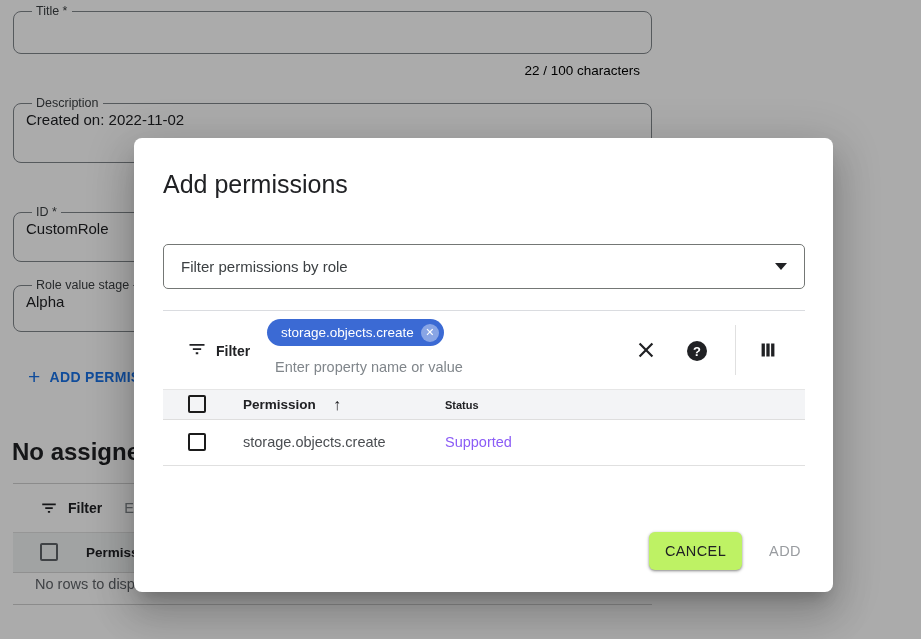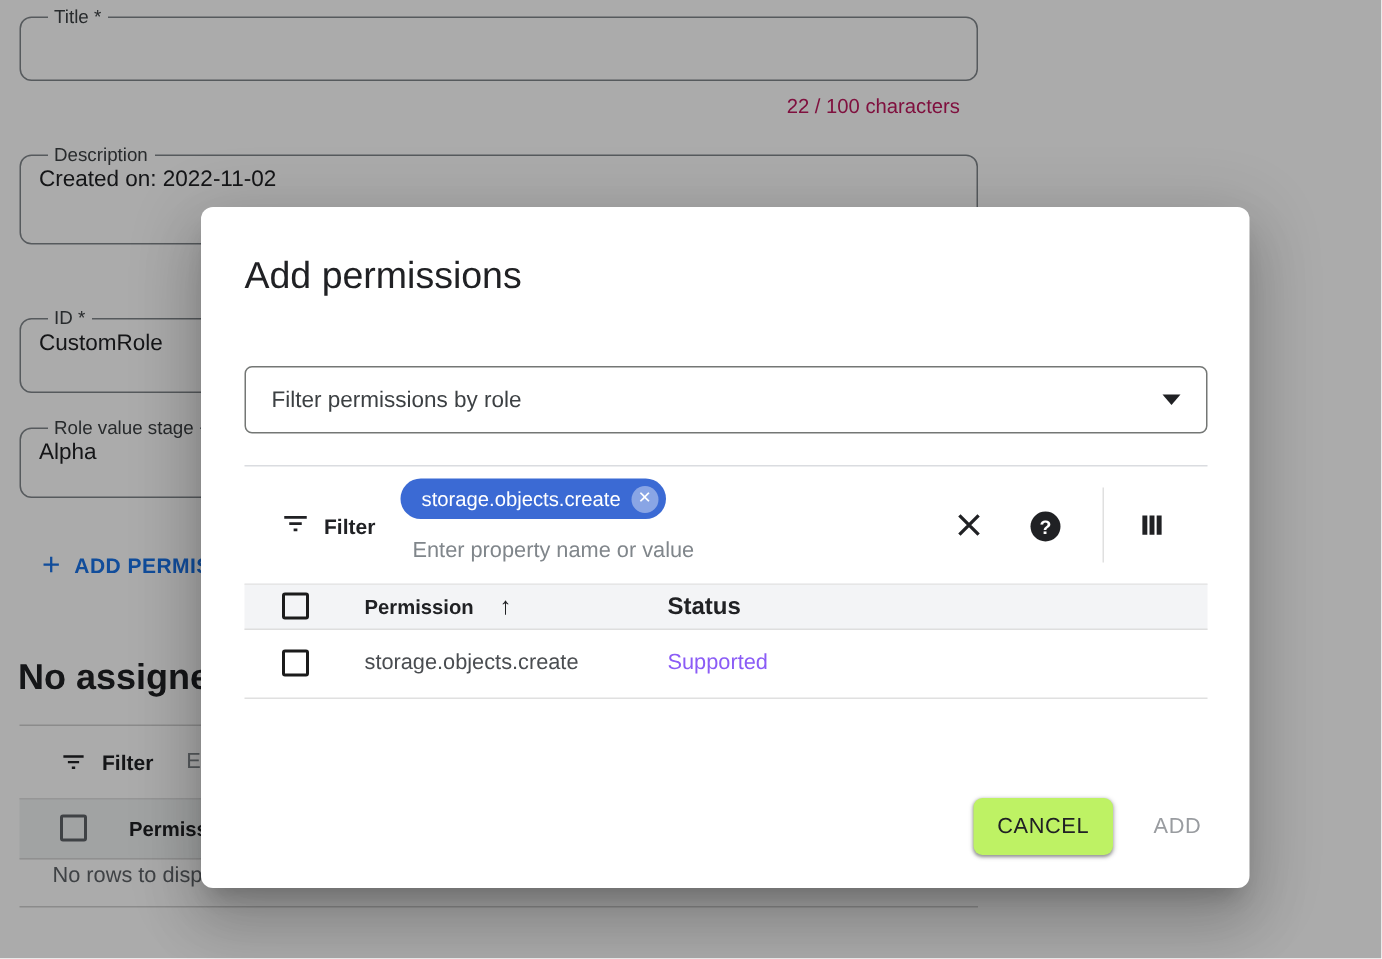--- a/index.html
+++ b/index.html
@@ -16,21 +16,21 @@
   fieldset.mfield {
     position:absolute; border:1px solid #80868b; border-radius:8px;
     margin:0; padding:0 12px; background:transparent;
   }
   fieldset.mfield legend {
     font-size:12.5px; color:#3c4043; padding:0 4px; margin-left:6px; line-height:14px;
   }
   .mfield-value { font-size:15px; color:#202124; padding-top:1px; }
   .char-counter {
     position:absolute; left:13px; top:63px; width:627px; text-align:right;
-    font-size:13.5px; color:#be185d;
+    font-size:13.5px; color:#000000;
   }
   .add-perm-btn {
     position:absolute; left:12px; top:359px; height:35px; padding:0 16px;
     display:flex; align-items:center; gap:9px;
     background:#fff; border:none; border-radius:6px; cursor:pointer;
     color:#1a73e8; font-family:inherit; font-size:14px; font-weight:700; letter-spacing:.3px;
   }
   .plus-glyph { font-size:21px; font-weight:400; line-height:20px; }
   .section-heading {
     position:absolute; left:12px; top:438px; margin:0;
@@ -99,21 +99,21 @@
   }
   .vdivider { position:absolute; left:572px; top:14px; width:1px; height:50px; background:#e0e0e0; }
   .columns-icon { left:594px; top:28px; }
   .thead {
     position:relative; height:31px; background:#f3f4f6;
     border-top:1px solid #e6e6e6; border-bottom:1px solid #dedede;
   }
   .thead .cb { position:absolute; left:25px; top:5px; }
   .thead .col-permission { position:absolute; left:80px; top:0; line-height:30px; font-size:13.5px; font-weight:700; color:#202124; cursor:pointer; }
   .sort-arrow { position:absolute; left:170px; top:0; line-height:29px; font-size:16px; font-weight:700; color:#202124; }
-  .thead .col-status { position:absolute; left:282px; top:0; line-height:30px; font-size:16px; font-weight:700; color:#202124; }
+  .thead .col-status { position:absolute; left:282px; top:0; line-height:30px; font-size:11px; font-weight:700; color:#202124; }
   .trow { position:relative; height:46px; border-bottom:1px solid #e0e0e0; }
   .trow .cb { position:absolute; left:25px; top:13px; }
   .trow .cell-permission { position:absolute; left:80px; top:0; line-height:45px; font-size:14.5px; color:#4a4d51; }
   .trow .cell-status { position:absolute; left:282px; top:0; line-height:45px; font-size:14.5px; color:#8b5cf6; }
   .cancel-btn {
     position:absolute; left:515px; top:394px; width:93px; height:38px;
     background:#bef264; border:none; border-radius:6px; cursor:pointer;
     box-shadow:0 1px 2px rgba(0,0,0,.3), 0 1px 3px 1px rgba(0,0,0,.15);
     font-family:inherit; font-size:14.5px; font-weight:500; letter-spacing:.4px; color:#202124;
   }

